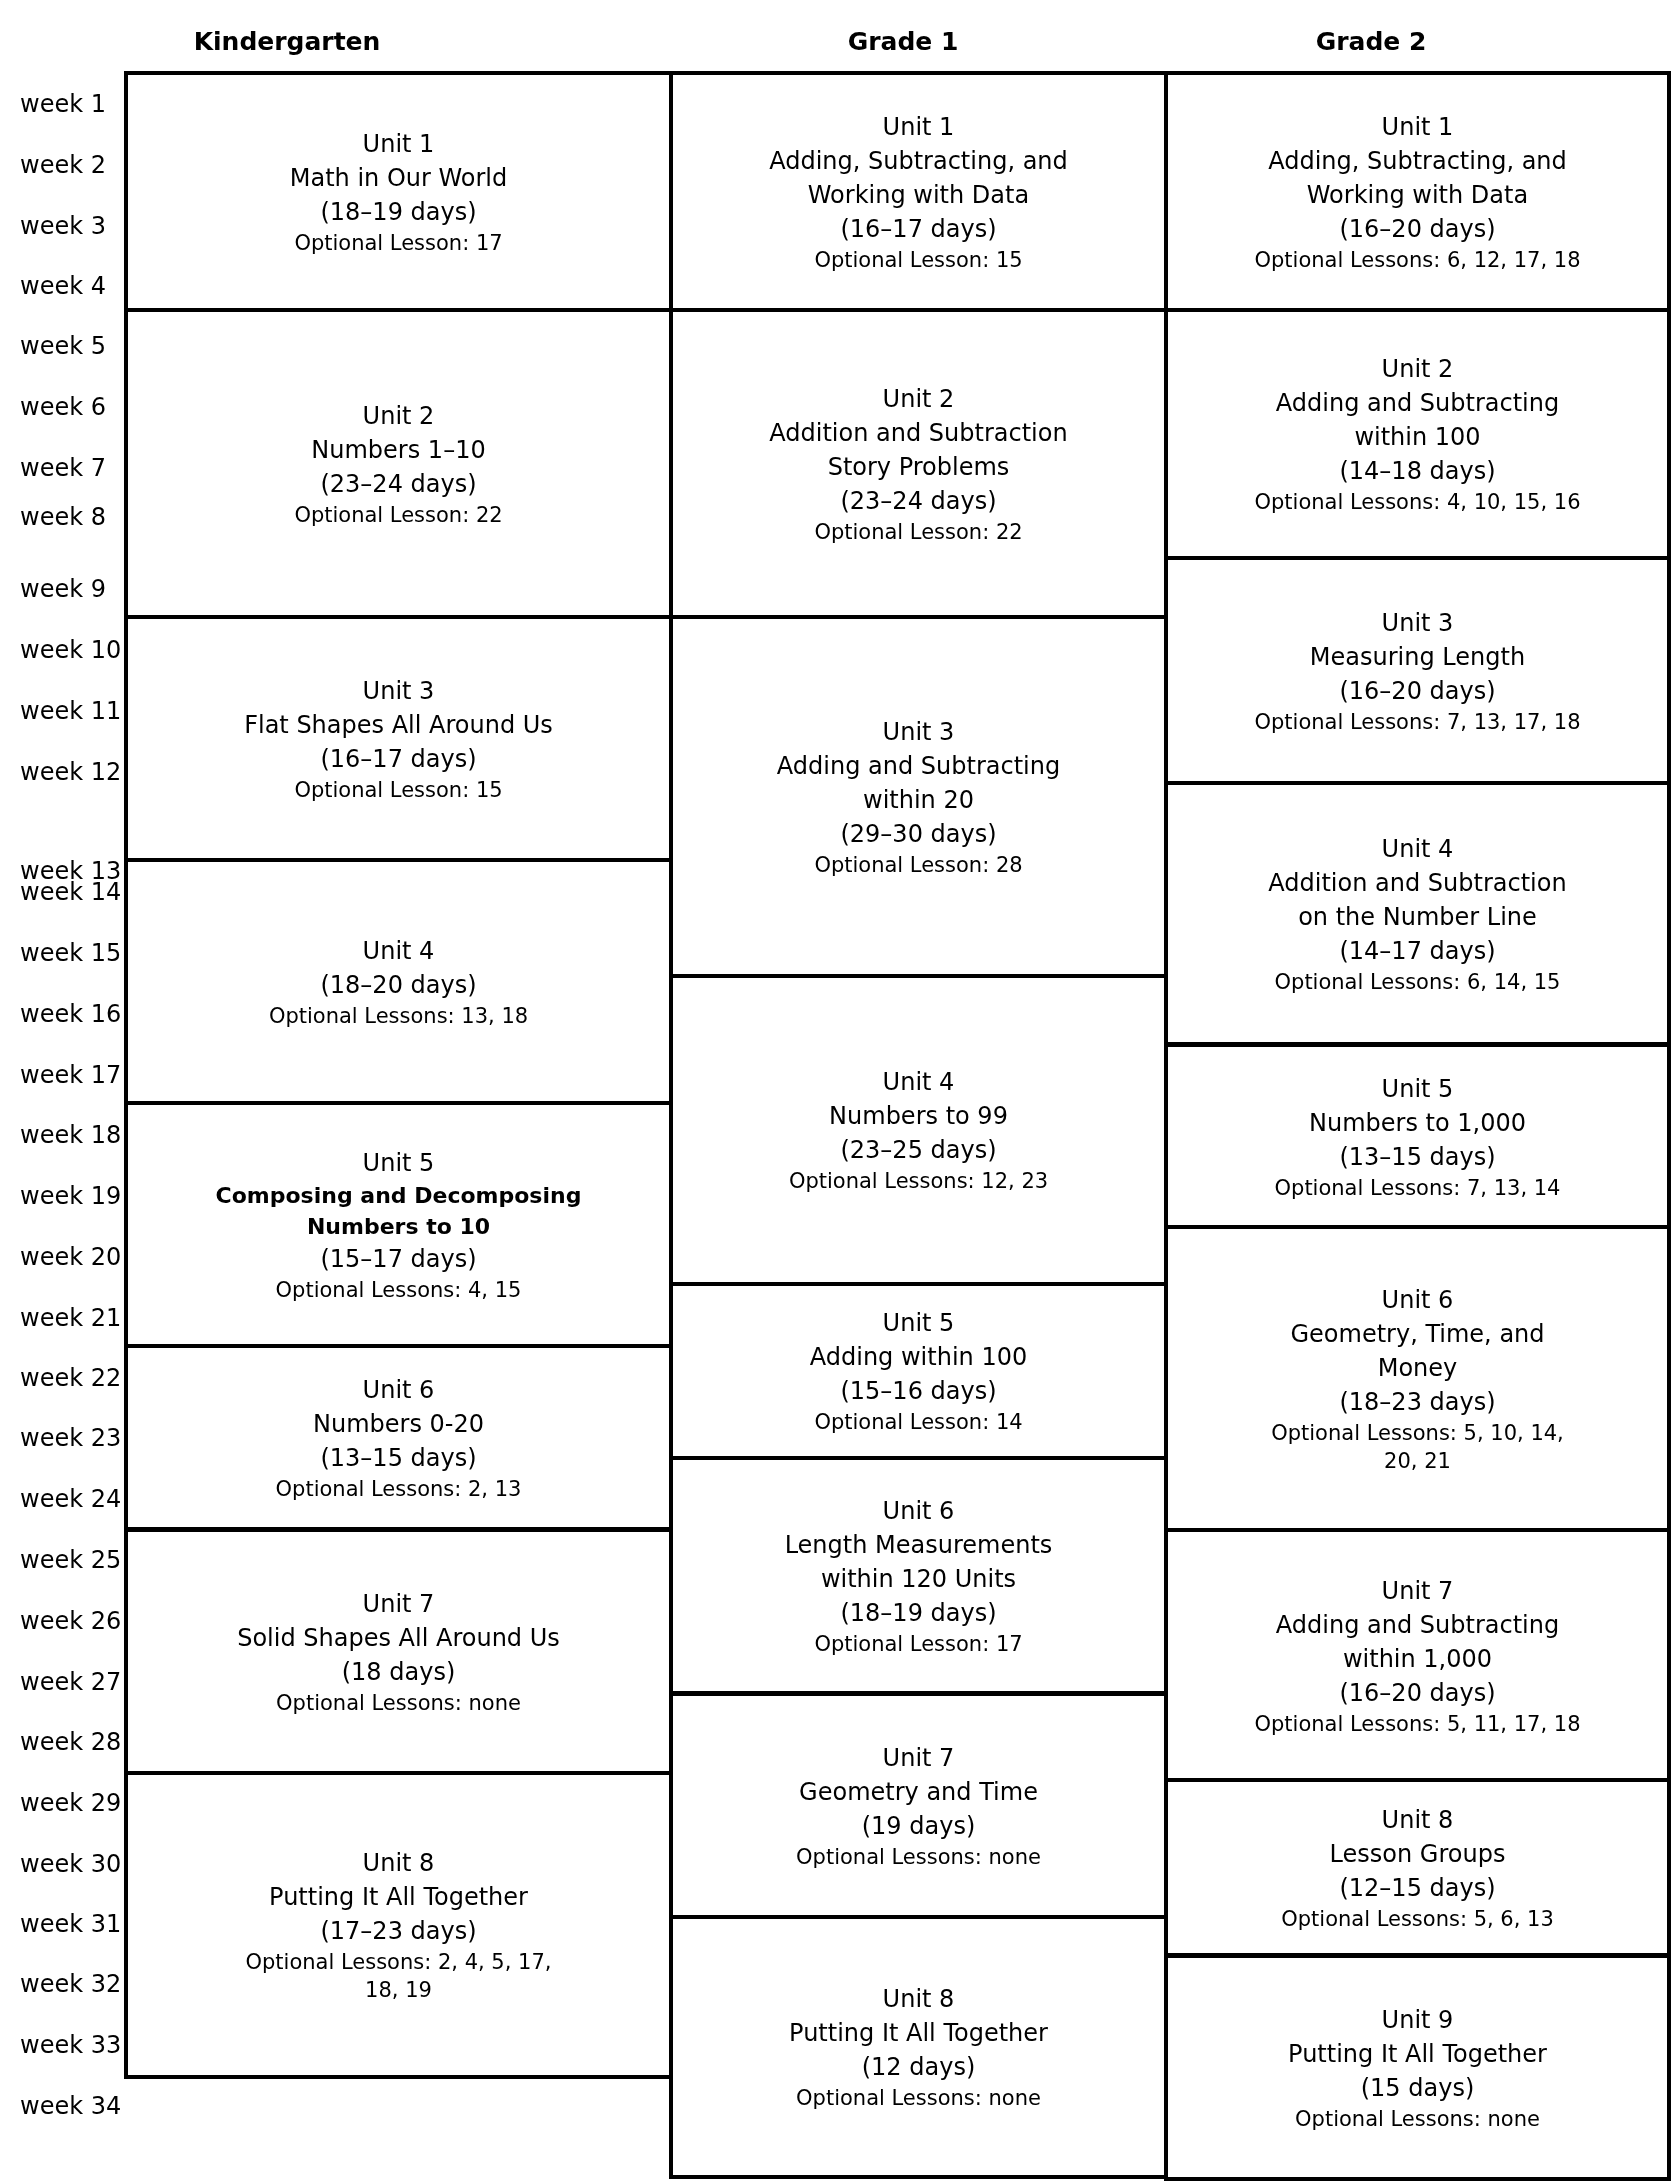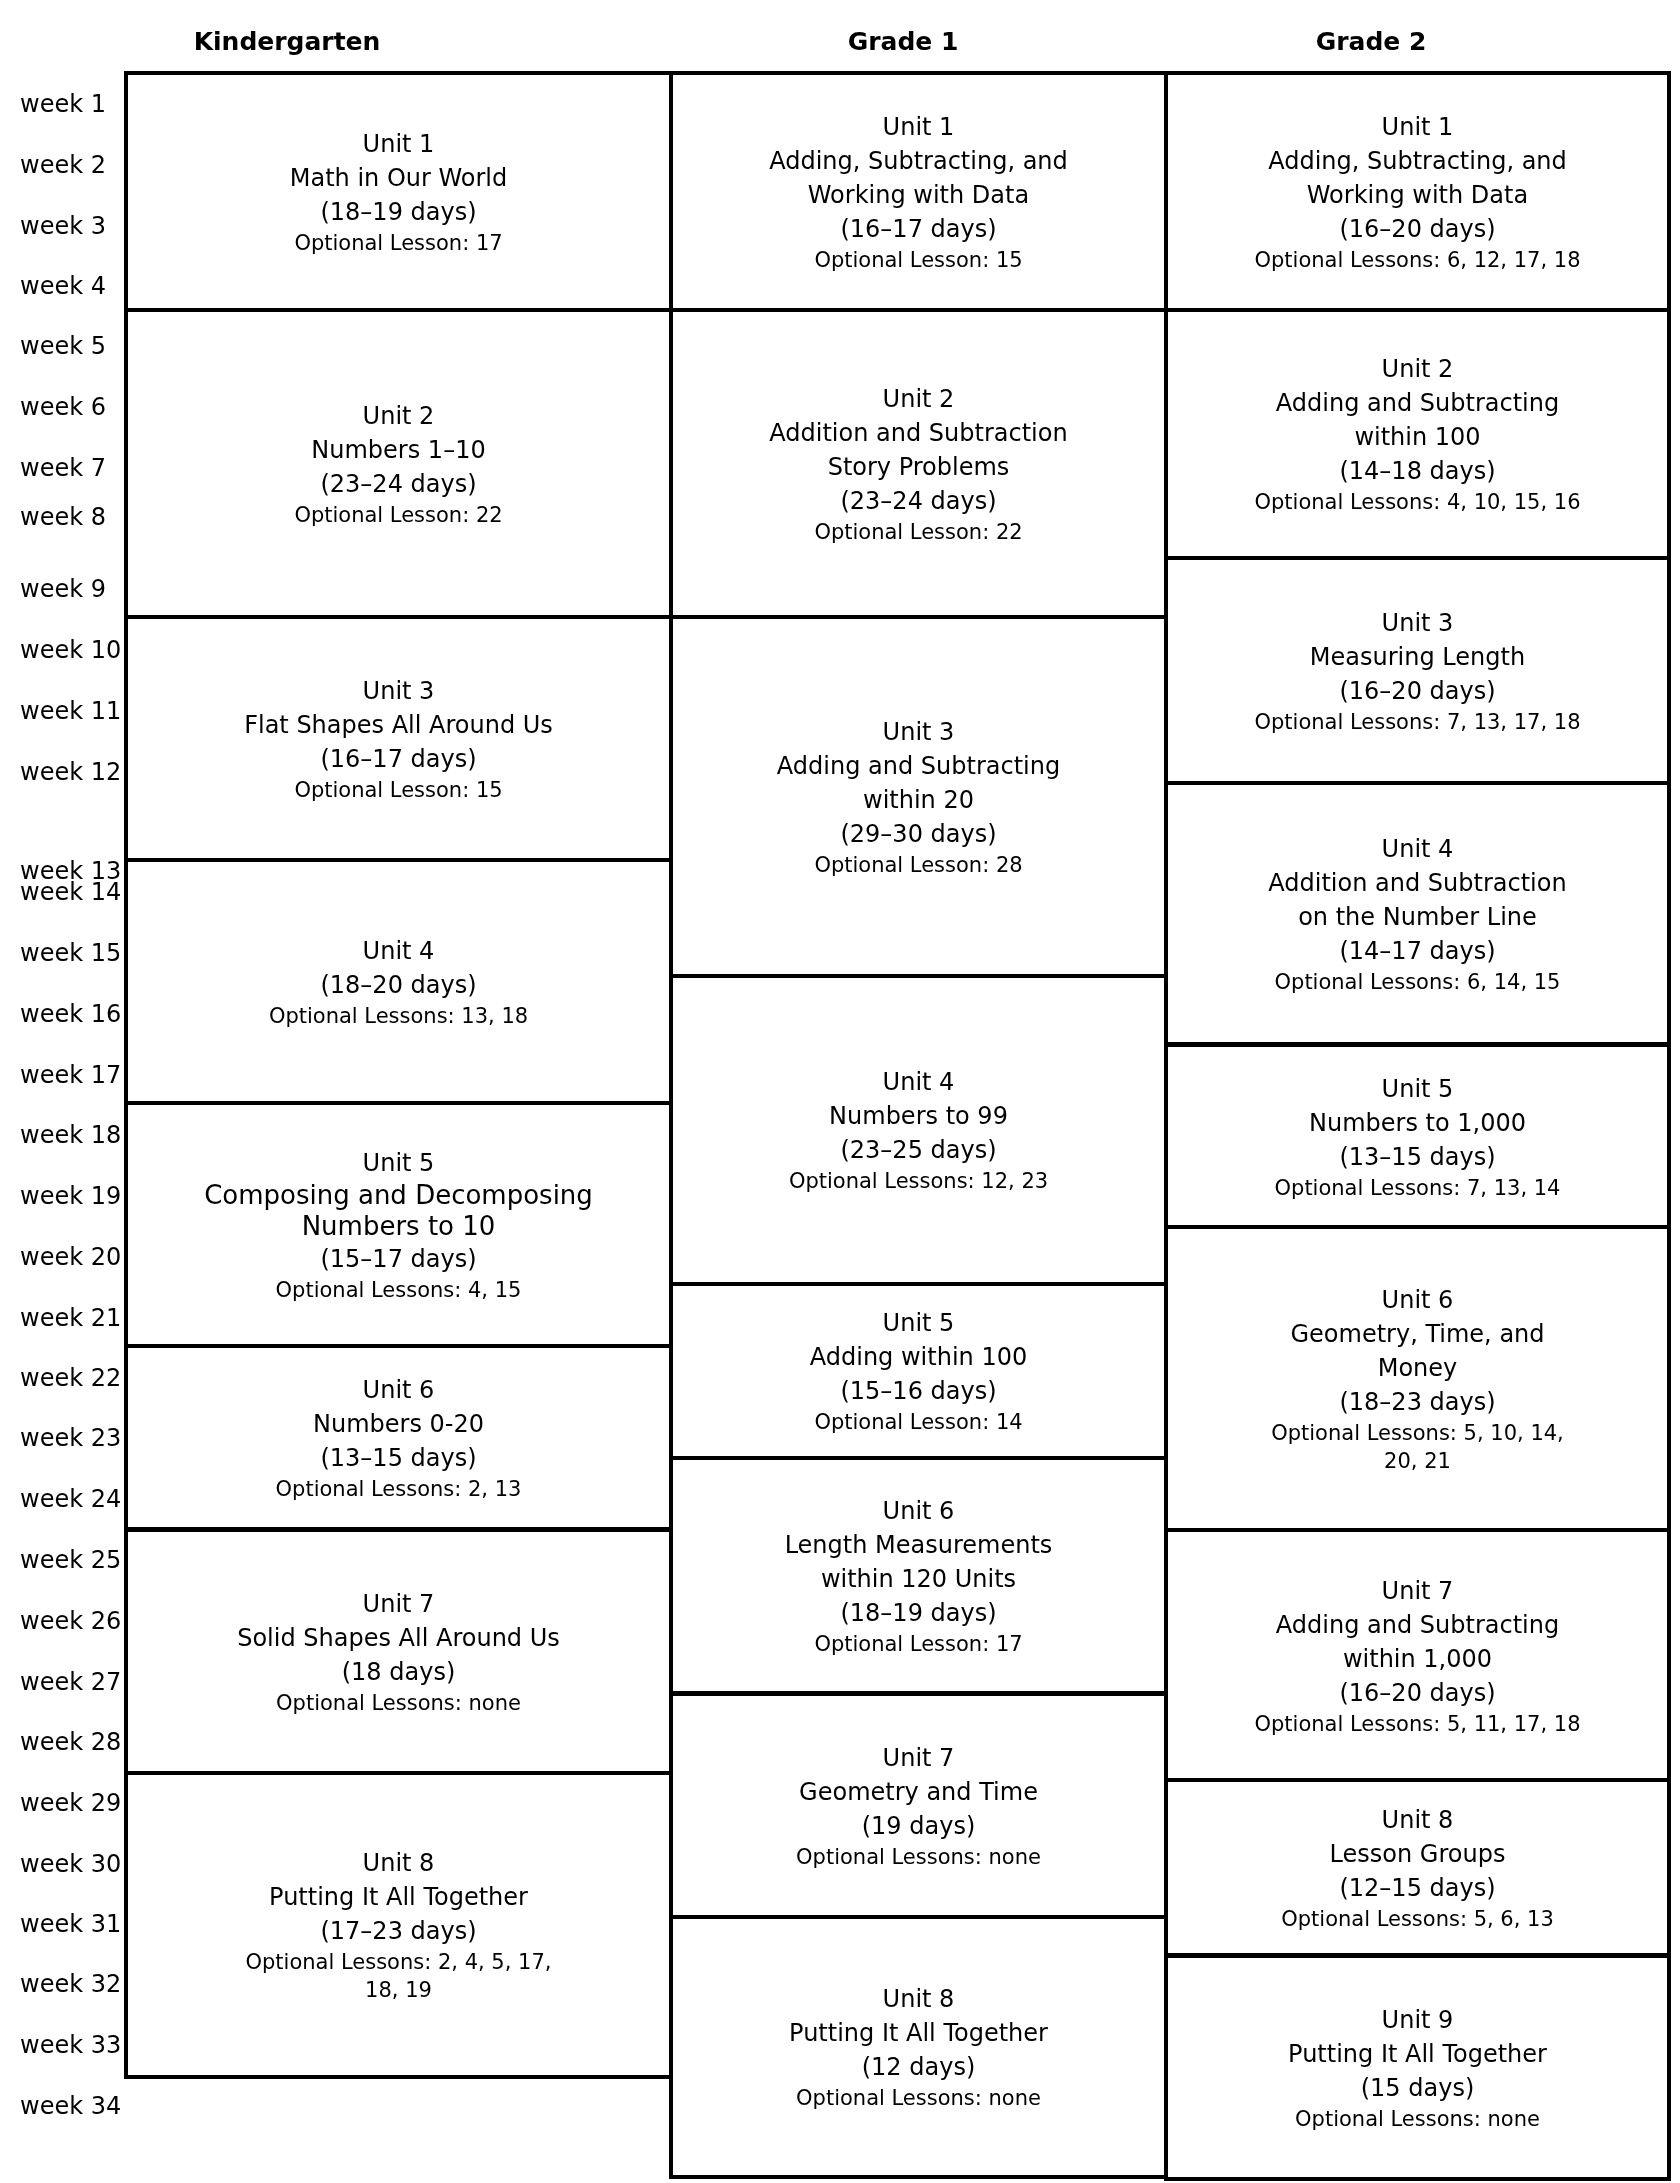--- a/index.html
+++ b/index.html
@@ -14,21 +14,21 @@
     position:absolute;left:20px;height:34px;
     font-size:24px;line-height:34px;white-space:nowrap;
   }
   .cell{
     position:absolute;box-sizing:border-box;border:4px solid #000000;background:#ffffff;
     display:flex;flex-direction:column;align-items:center;justify-content:center;
     text-align:center;padding:3.2px 8px;
   }
   .u-label,.u-title,.u-days{font-size:24px;line-height:34px;}
   .u-title{white-space:pre-line;}
-  .u-title.small{font-size:26px;line-height:31px;}
+  .u-title.small{font-size:22px;line-height:31px;font-weight:bold;}
   .u-optional{font-size:21px;line-height:28px;white-space:pre-line;}
 </style>
 </head>
 <body>
 
 <div class="page">
   <div>
     <div class="col-header" style="left:263px;top:23px;">Kindergarten</div>
     <div class="col-header" style="left:879px;top:23px;">Grade 1</div>
     <div class="col-header" style="left:1347px;top:23px;">Grade 2</div>

